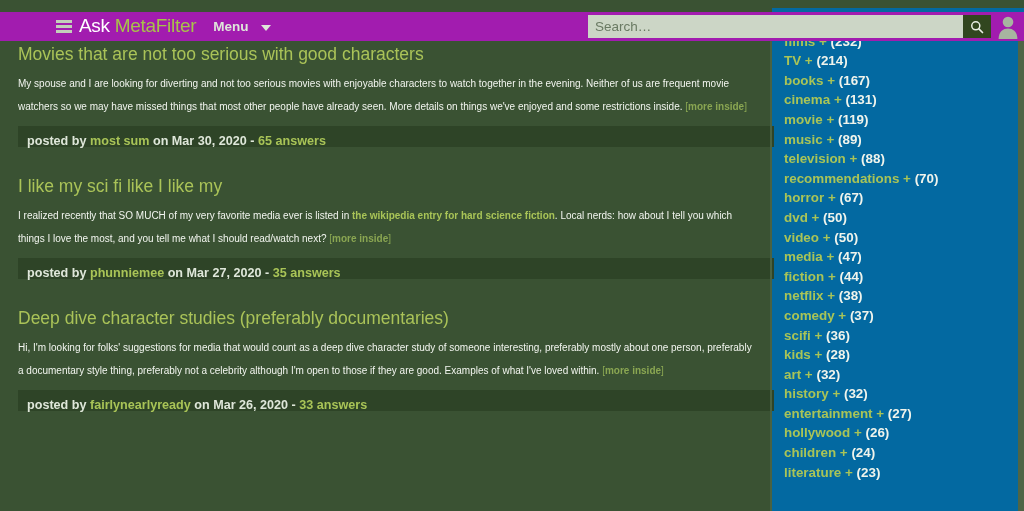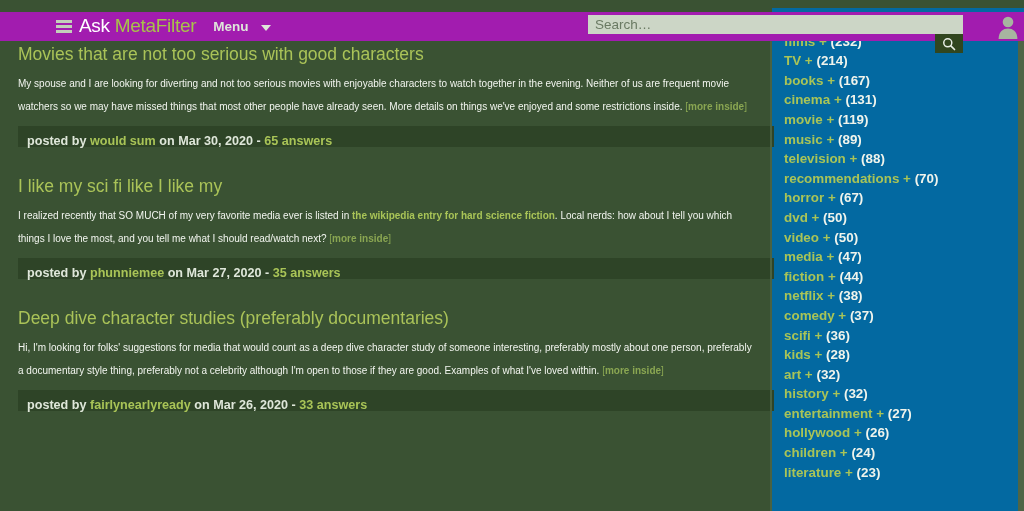--- a/index.html
+++ b/index.html
@@ -75,23 +75,22 @@
     border-left: 5px solid transparent;
     border-right: 5px solid transparent;
     border-top: 6px solid #dfe6da;
     margin-top: 2px;
   }
   .search-wrap {
     position: absolute;
     left: 588px;
     top: 3px;
     display: flex;
-    align-items: flex-end;
+    align-items: flex-start;
     height: 38px;
-    flex-direction: column;
   }
   .search-input {
     width: 375px;
     height: 23px;
     box-sizing: border-box;
     border: none;
     outline: none;
     background: #ccd6c6;
     color: #5a6a54;
     font-size: 13.5px;
@@ -283,21 +282,21 @@
         <li class="tag-item"><span class="tag-name">literature</span> <span class="tag-plus">+</span> <span class="tag-count">(23)</span></li>
       </ul>
   </div>
 
   <div class="col-divider"></div>
 
   <div class="main-col" id="post-list">
       <div class="post">
         <h2 class="post-title">Movies that are not too serious with good characters</h2>
         <p class="post-body"><span>My spouse and I are looking for diverting and not too serious movies with enjoyable characters to watch together in the evening. Neither of us are frequent movie watchers so we may have missed things that most other people have already seen. More details on things we've enjoyed and some restrictions inside. </span><span class="bracket">[</span><span class="more-inside">more inside</span><span class="bracket">]</span></p>
-        <div class="post-meta"><span class="plain">posted by </span><span class="user">would sum</span><span class="plain"> on </span><span class="plain">Mar 30, 2020</span><span class="plain"> - </span><span class="answers">65 answers</span></div>
+        <div class="post-meta"><span class="plain">posted by </span><span class="user">most sum</span><span class="plain"> on </span><span class="plain">Mar 30, 2020</span><span class="plain"> - </span><span class="answers">65 answers</span></div>
       </div>
       <div class="post-sep"></div>
       <div class="post">
         <h2 class="post-title">I like my sci fi like I like my</h2>
         <p class="post-body"><span>I realized recently that SO MUCH of my very favorite media ever is listed in </span><span class="inline-link">the wikipedia entry for hard science fiction</span><span>. Local nerds: how about I tell you which things I love the most, and you tell me what I should read/watch next? </span><span class="bracket">[</span><span class="more-inside">more inside</span><span class="bracket">]</span></p>
         <div class="post-meta"><span class="plain">posted by </span><span class="user">phunniemee</span><span class="plain"> on </span><span class="plain">Mar 27, 2020</span><span class="plain"> - </span><span class="answers">35 answers</span></div>
       </div>
       <div class="post-sep"></div>
       <div class="post">
         <h2 class="post-title">Deep dive character studies (preferably documentaries)</h2>

